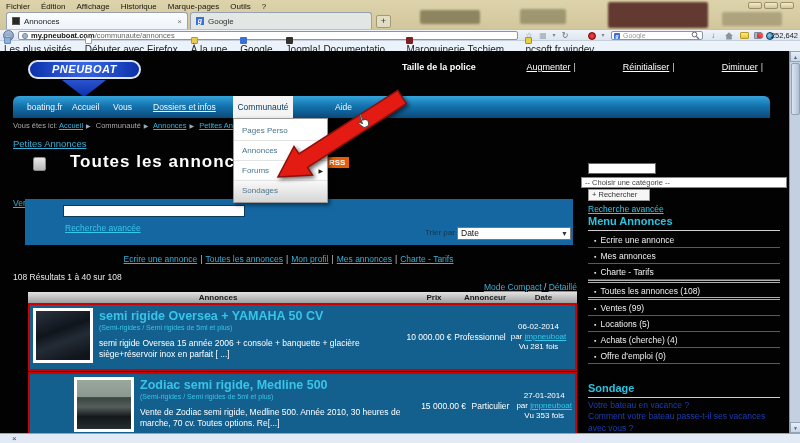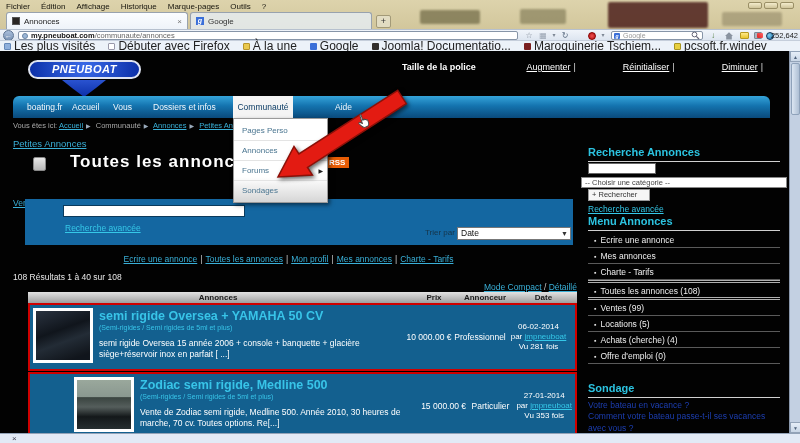--- a/index.html
+++ b/index.html
@@ -49,21 +49,21 @@
   #search-ph { flex:1; font-size:7px; color:#999; }
   #ic-down { left:708px; width:10px; color:#4e7a3a; font-weight:bold; }
   #home-ic { position:absolute; left:724px; top:1px; }
   #ic-yellow { left:740px; top:2px; width:9px; height:7px; background:linear-gradient(#ffe98a,#e8c530); border:1px solid #b89a20; border-radius:1px; }
   #ic-gray { left:754px; top:2px; width:8px; height:7px; background:#aab4be; border:1px solid #7d8894; border-radius:1px; }
   #ic-globe2 { left:766px; top:1.5px; width:8px; height:8px; border-radius:50%; background:radial-gradient(circle at 35% 35%,#7fd0f0,#1a6aa8); border:1px solid #135; }
   #counter { position:absolute; right:2px; top:0; height:11px; line-height:11px; font-size:7.5px; color:#222; }
   #counter-ic { position:absolute; right:37px; top:3px; width:6px; height:5px; background:linear-gradient(45deg,#d22,#f66); border-radius:1px; }
 
   #bookmarksbar { position:absolute; top:40px; left:0; width:800px; height:11px; background:#ecf2f9; border-top:1px solid #c5cedb; display:flex; align-items:center; padding-left:4px; }
-  .bm { display:flex; align-items:center; margin-right:13px; font-size:12px; color:#222; white-space:nowrap; }
+  .bm { display:flex; align-items:flex-start; margin-right:13px; font-size:10px; color:#222; white-space:nowrap;flex-direction:column; }
   .bm i { width:7px; height:7px; margin-right:3px; border-radius:1px; display:block; flex:0 0 auto; }
   .bm-ic-0 { background:#8fb0dc; border:1px solid #6488b8; }
   .bm-ic-1 { background:#fff; border:1px solid #99a; }
   .bm-ic-2 { background:#eac94e; border:1px solid #b8962a; }
   .bm-ic-3 { background:#3a6fd8; }
   .bm-ic-4 { background:#33302c; }
   .bm-ic-5 { background:#7a2020; }
   .bm-ic-6 { background:#e8d040; border:1px solid #a89420; }
 
   
@@ -73,21 +73,21 @@
   #logo { position:absolute; left:28px; top:9px; width:113px; height:19px; background:radial-gradient(circle at 50% 30%,#3a6ae8,#0b2fa8); border:2px solid #dfe4f2; border-radius:10px; color:#fff; font-weight:bold; font-style:italic; font-size:11px; text-align:center; line-height:15px; letter-spacing:.5px; }
   #logo-tri { position:absolute; left:62px; top:29px; width:44px; height:17px; background:linear-gradient(#2a53d0,#0b2fa8); clip-path:polygon(0 0,100% 0,78% 45%,50% 100%,22% 45%); }
   #fontsize { position:absolute; right:34px; top:11px; font-size:9px; color:#fff; }
   #fontsize b { font-weight:bold; margin-right:4px; }
   #fontsize a { color:#fff; text-decoration:underline;margin-left:44px; }
   #fontsize .pipe { color:#ddd; margin:0 3px; text-decoration:none; }
 
   
   #mainnav { position:absolute; left:13px; top:45px; width:757px; height:22px; background:linear-gradient(180deg,#35a4da 0%,#1473ae 45%,#0a4a7c 100%); border-radius:6px 6px 0 0; }
   .nav-item { position:absolute; top:0; height:40px; line-height:22px; font-size:8.5px; color:#f2f8fc; white-space:nowrap; }
-  #nav-0 { left:14px; } #nav-1 { left:59px; } #nav-2 { left:100px; } #nav-3 { left:140px; } #nav-5 { left:322px; }
+  #nav-0 { left:14px; } #nav-1 { left:59px; } #nav-2 { left:100px; } #nav-3 { left:140px;text-decoration:underline; } #nav-5 { left:322px; }
   #nav-4 { left:220px; width:60px; background:#f4f4f4; color:#0c3c64; text-align:center; }
 
   
   #breadcrumb { position:absolute; left:13px; top:70px; font-size:7.5px; color:#a8a8a8; white-space:nowrap; }
   #breadcrumb a { color:#3ab0d8; text-decoration:underline; }
   #breadcrumb .bc-sep { color:#9ab; font-size:6px; margin:0 3px; }
 
   
   #dropdown { position:absolute; left:233px; top:67px; width:95px; height:85px; background:linear-gradient(#ffffff 70%,#d6d6d6); border:1px solid #9a9a9a; box-shadow:2px 2px 4px rgba(0,0,0,.5); z-index:50; padding-top:2px; }
   .dd-item { height:20px; line-height:20px; padding-left:8px; font-size:8px; color:#4a7590; border-bottom:1px solid #e4e4e4; position:relative; }
@@ -359,21 +359,20 @@
       <div class="ad-price">15 000.00 €</div>
       <div class="ad-adv">Particulier</div>
       <div class="ad-date">
         <span>27-01-2014</span>
         <span><span>par</span> <a>jmpneuboat</a></span>
         <span>Vu 353 fois</span>
       </div>
     </div>
 
     <div id="sidebar">
-      <div class="sb-title" id="sb-search-title">Recherche Annonces</div>
       <input id="sb-input" type="text" style="">
       <div id="sb-select">-- Choisir une catégorie --</div>
       <div id="sb-btn">+ Rechercher</div>
       <a id="sb-adv">Recherche avancée</a>
       <div class="sb-title" id="sb-menu-title">Menu Annonces</div>
       <ul id="sb-menu">
         <li><span class="blt">▪</span><span>Ecrire une annonce</span></li>
         <li><span class="blt">▪</span><span>Mes annonces</span></li>
         <li><span class="blt">▪</span><span>Charte - Tarifs</span></li>
         <li class="sep-strong"><span class="blt">▪</span><span>Toutes les annonces (108)</span></li>

